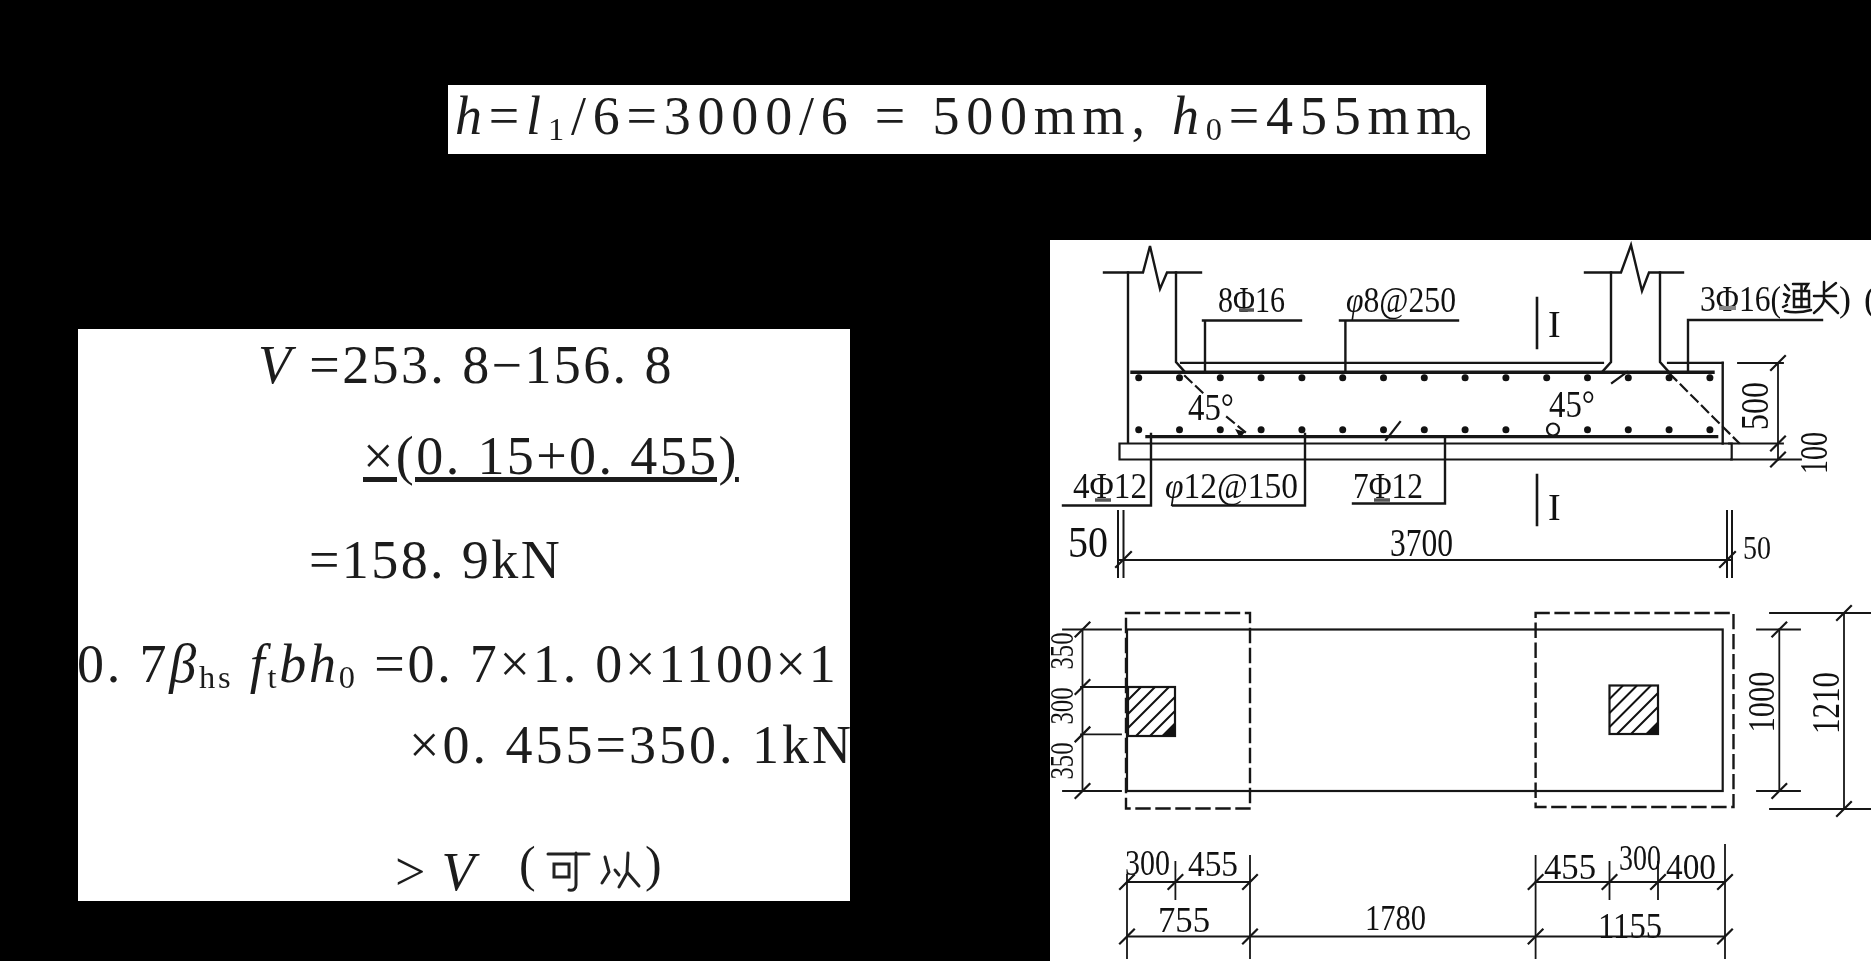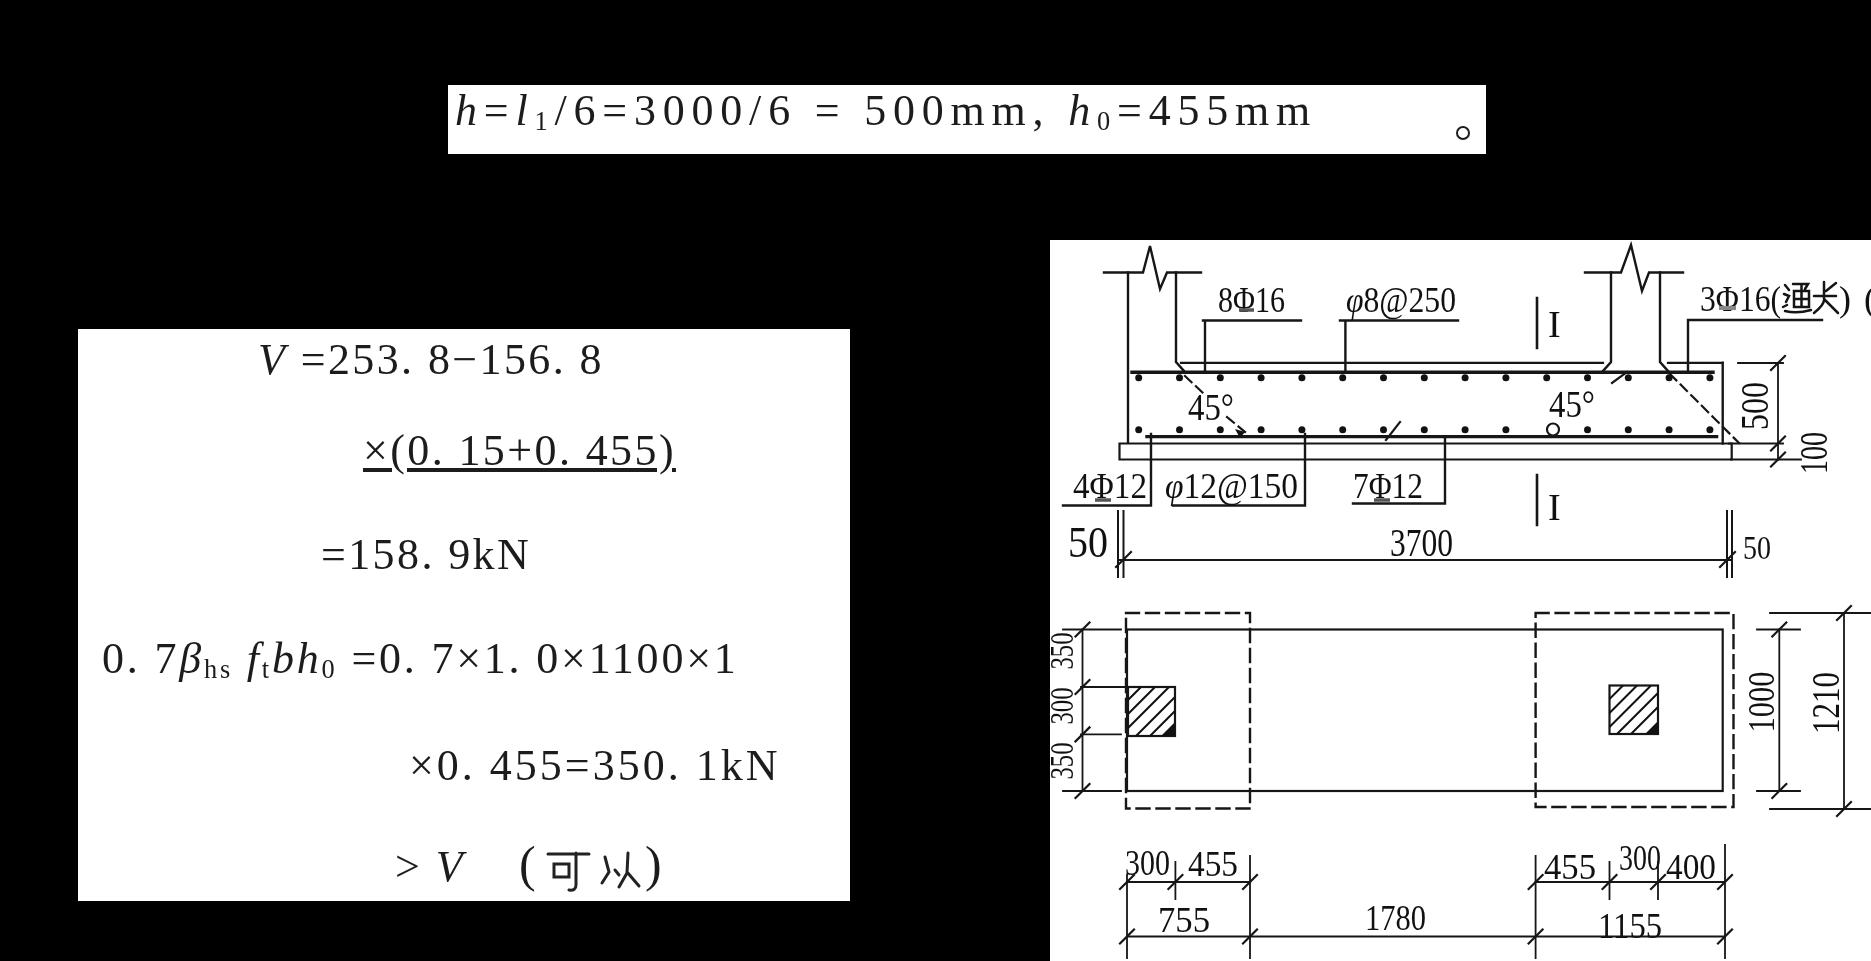--- a/index.html
+++ b/index.html
@@ -1,33 +1,33 @@
 <!DOCTYPE html>
 <html><head>
 <meta charset="utf-8">
 <style>
   html,body{margin:0;padding:0;background:#000;width:1871px;height:961px;overflow:hidden;}
   .box{position:absolute;background:#fff;}
-  .ln{position:absolute;font-family:"Liberation Serif",serif;color:#1c1c1c;font-size:44px;line-height:1;white-space:pre;letter-spacing:2.4px;}
+  .ln{position:absolute;font-family:"Liberation Serif",serif;color:#1c1c1c;font-size:54px;line-height:1;white-space:pre;letter-spacing:2.4px;}
   .ln i{font-family:"Liberation Serif",serif;}
   sub{font-size:60%;vertical-align:baseline;position:relative;top:0.18em;}
 </style>
 </head>
 <body>
 
 <div class="box" style="left:448px;top:85px;width:1038px;height:69px;"></div>
 <div class="ln" style="left:455px;top:89px;letter-spacing:6.8px;"><i>h</i>=<i>l</i><sub>1</sub>/6=3000/6 = 500mm, <i>h</i><sub>0</sub>=455mm</div>
 <div style="position:absolute;left:1456px;top:126px;width:10px;height:10px;border:2.4px solid #1c1c1c;border-radius:50%;"></div>
 
 <div class="box" style="left:78px;top:329px;width:772px;height:572px;"></div>
 <div class="ln" style="left:258px;top:326px;margin-top:12px;"><i>V</i> =253. 8−156. 8</div>
 <div class="ln" style="left:363px;top:429px;text-decoration:underline;">×(0. 15+0. 455)</div>
-<div class="ln" style="left:321px;top:533px;">=158. 9kN</div>
-<div class="ln" style="left:102px;top:637px;letter-spacing:2.8px;">0. 7<i>β</i><sub>hs</sub> <i>f</i><sub>t</sub><i>bh</i><sub>0</sub> =0. 7×1. 0×1100×1</div>
-<div class="ln" style="left:409px;top:744px;letter-spacing:3px;">×0. 455=350. 1kN</div>
+<div class="ln" style="left:309px;top:533px;">=158. 9kN</div>
+<div class="ln" style="left:77px;top:637px;letter-spacing:2.8px;">0. 7<i>β</i><sub>hs</sub> <i>f</i><sub>t</sub><i>bh</i><sub>0</sub> =0. 7×1. 0×1100×1</div>
+<div class="ln" style="left:409px;top:718px;letter-spacing:3px;">×0. 455=350. 1kN</div>
 <div class="ln" style="left:395px;top:845px;letter-spacing:16px;">&gt;<i>V</i></div>
 <div class="ln" style="left:519px;top:839px;font-size:50px;">(</div>
 <div class="ln" style="left:645px;top:839px;font-size:50px;">)</div>
 <svg style="position:absolute;left:545px;top:849px;" width="100" height="46" viewBox="0 0 100 46">
   <g stroke="#222" stroke-width="3" fill="none" stroke-linecap="round">
 
     <path d="M3,5 H44 M31,4 V36 Q31,42 24,41 M9,15 H24 V28 H9 Z"></path>
 
     <g transform="translate(56,2)">
       <path d="M4,6 L8,21 L1,32 M14,19 L18,24 M27,2 L26,22 M26,22 L18,36 M26,21 L38,35"></path>

